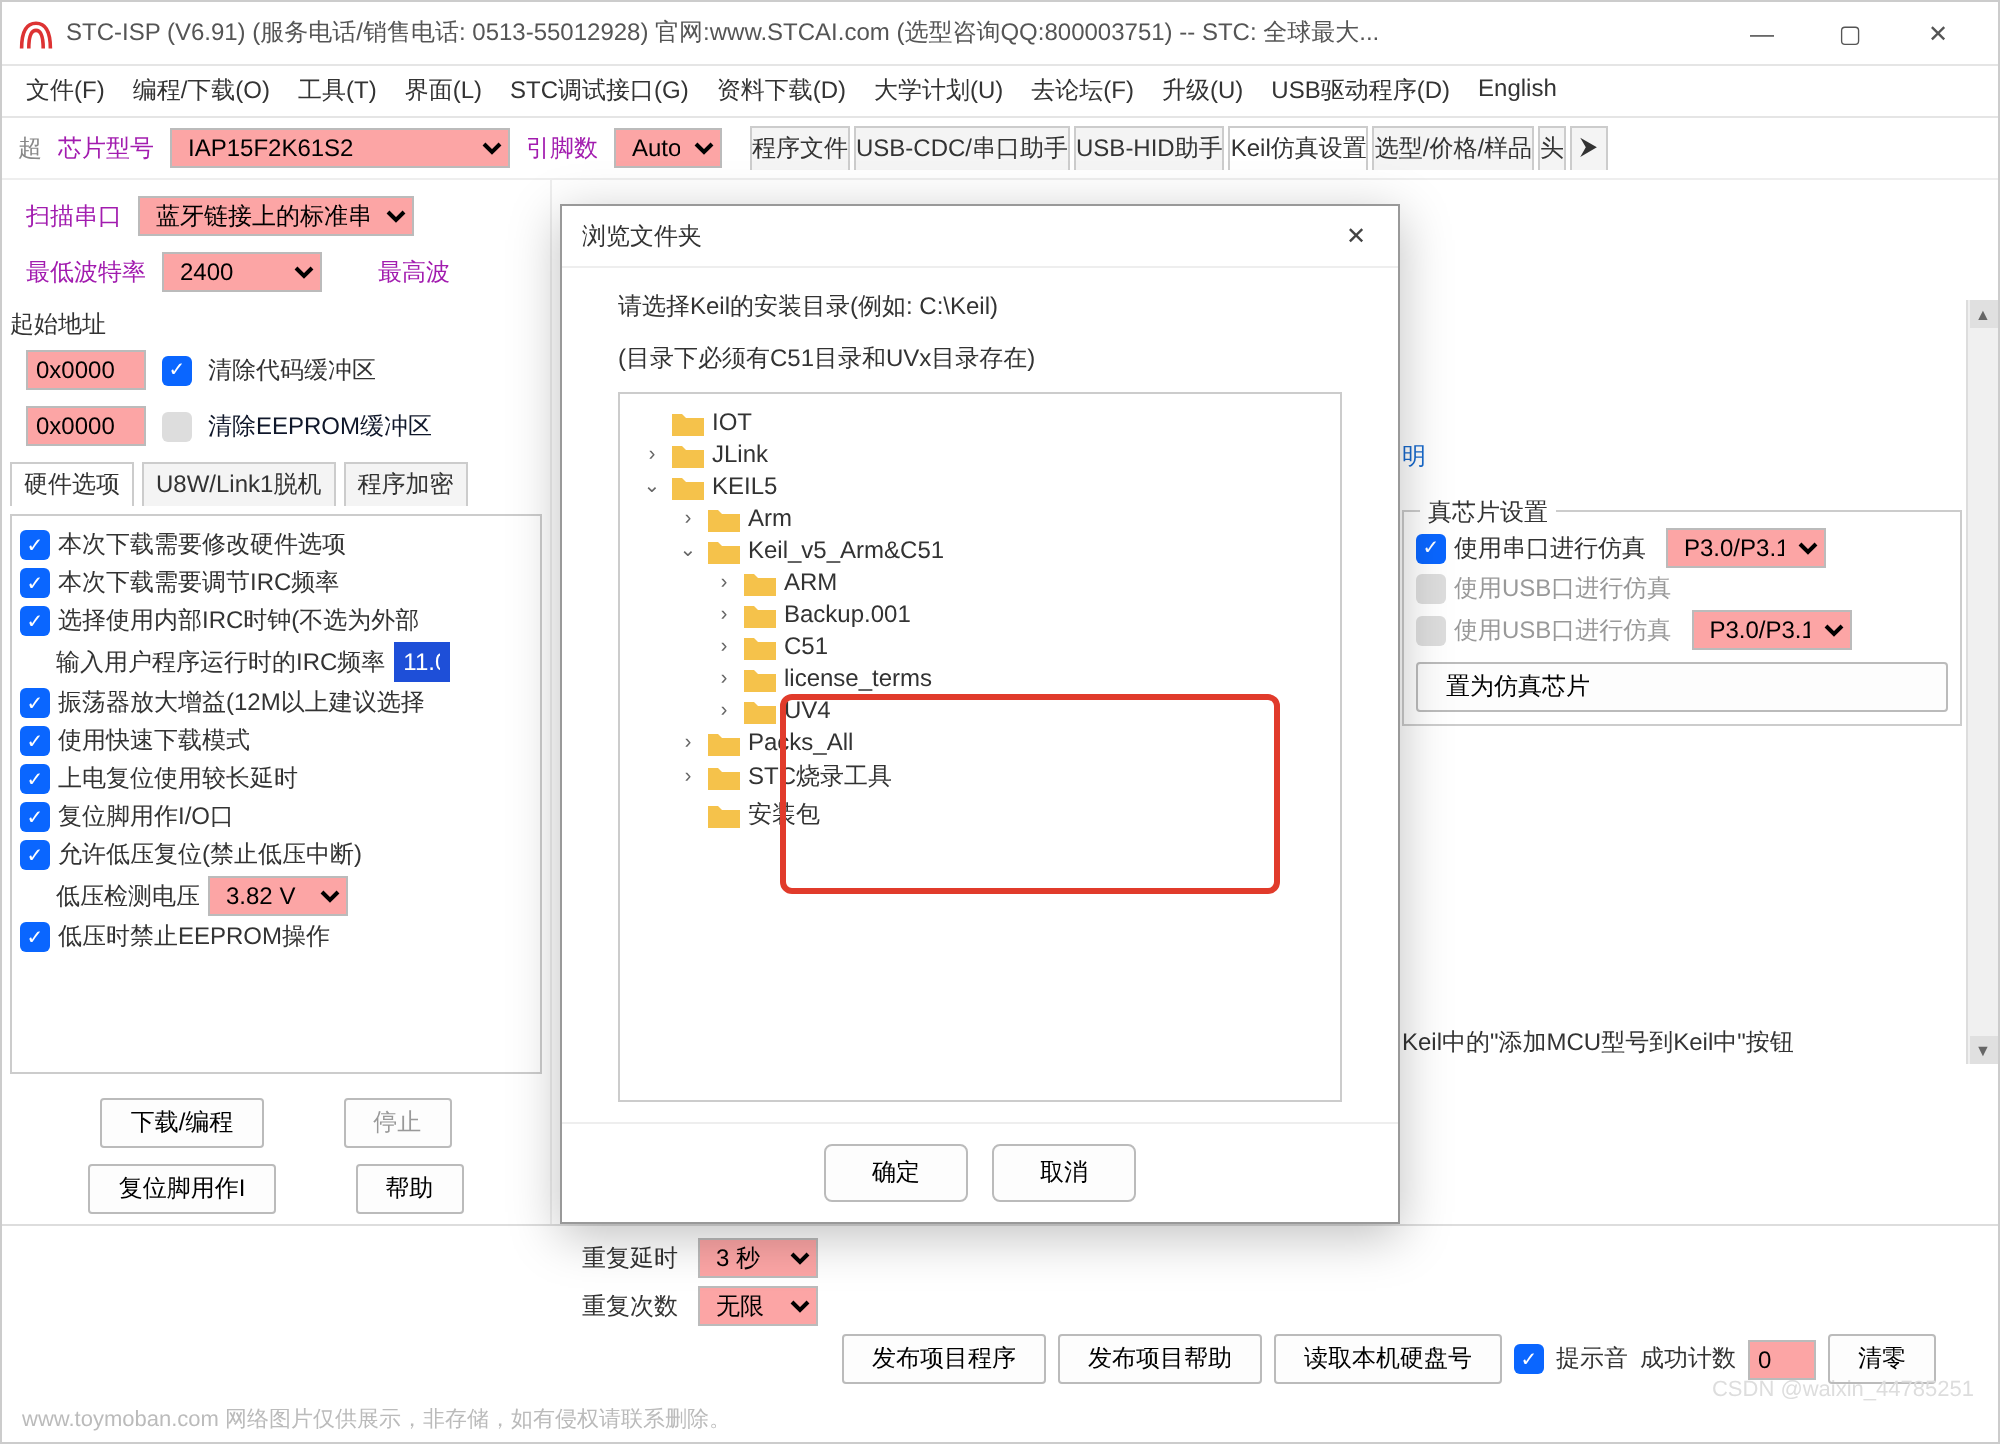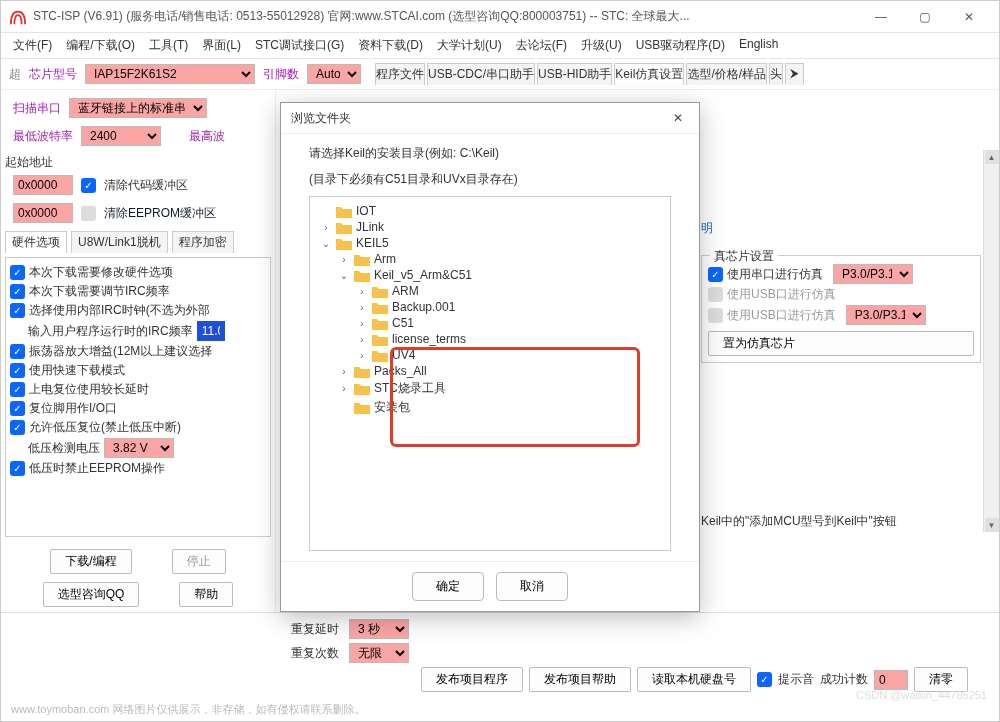--- a/index.html
+++ b/index.html
@@ -183,21 +183,21 @@
             <span class="cb">✓</span>
             <span>低压时禁止EEPROM操作</span>
           </div>
       </div>
 
       <div class="toolbar-row" style="margin-top:8px; gap:40px; justify-content:center;">
         <button class="btn">下载/编程</button>
         <button class="btn" style="color:#999;">停止</button>
       </div>
       <div class="toolbar-row" style="gap:40px; justify-content:center;">
-        <button class="btn">选型咨询QQ</button>
+        <button class="btn">复位脚用作I</button>
         <button class="btn">帮助</button>
       </div>
 
     </div>
 
     <div class="right-sim">
       <div class="link-blue">明</div>
       <div class="group-box" style="margin-top:18px;">
         <div class="group-title">真芯片设置</div>
         <div class="cb-row">

